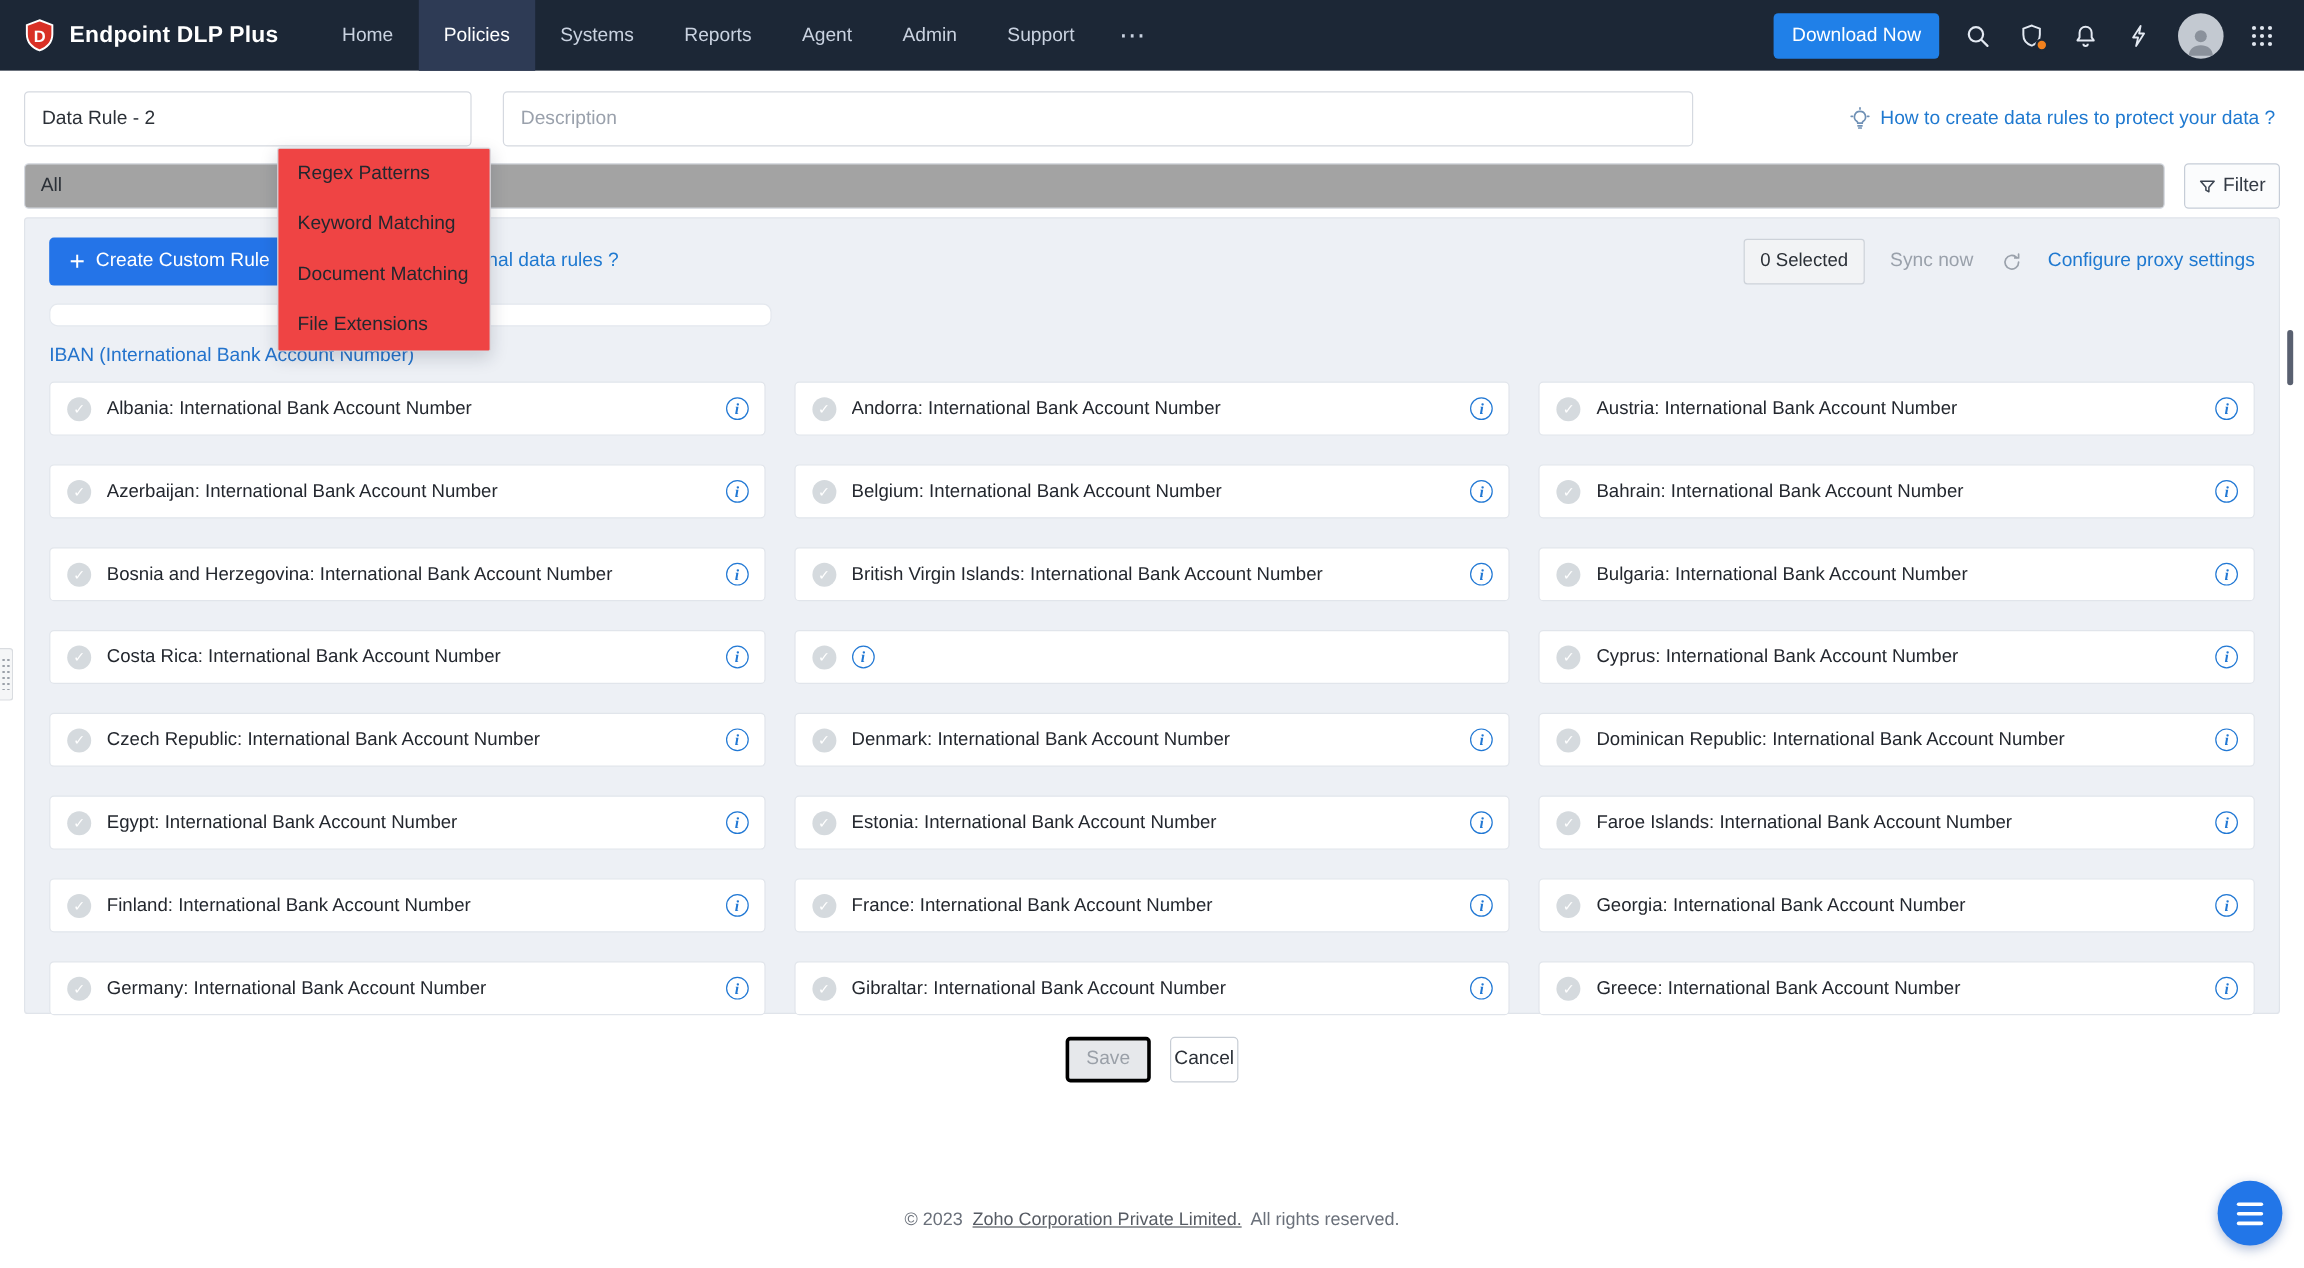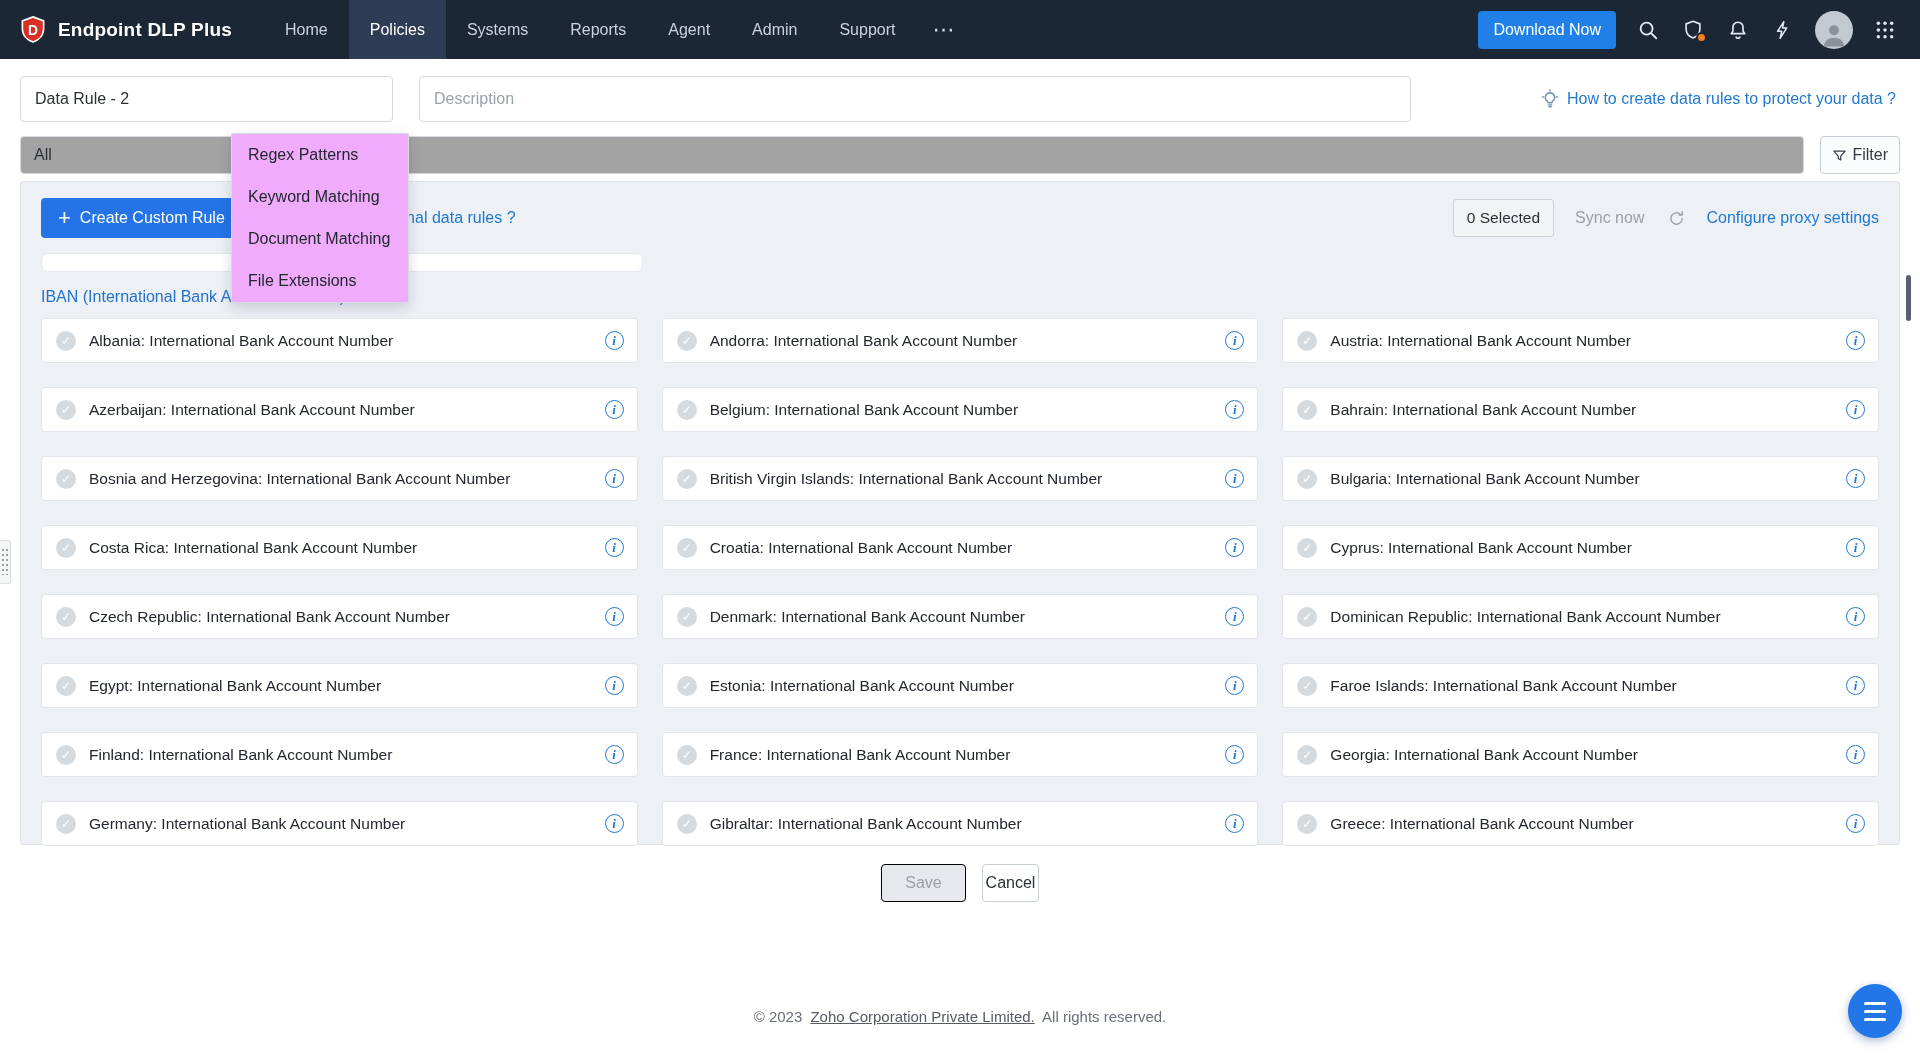--- a/index.html
+++ b/index.html
@@ -49,27 +49,27 @@
   .rules-grid { margin-top: 12px; display: grid; grid-template-columns: repeat(3, 1fr); column-gap: 10px; row-gap: 22px; gap: 24px; }
   .card { background: #fff; border: 1px solid #e1e5eb; border-radius: 4px; height: 45px; display: flex; align-items: center; padding: 0 13px 0 14px; gap: 13px; cursor: pointer; }
   .check { width: 20px; height: 20px; border-radius: 50%; background: #d5dade; color: #fff; display: flex; align-items: center; justify-content: center; font-size: 12px; flex: none; cursor: pointer; }
   .check::before { content: "✓"; }
   .card-label { flex: 1; font-size: 15.5px; color: #23272e; white-space: nowrap; overflow: hidden; }
   .info-icon { width: 19px; height: 19px; border: 1.5px solid #2178d4; border-radius: 50%; color: #2178d4; display: flex; align-items: center; justify-content: center; font-family: "Liberation Serif", serif; font-style: italic; font-weight: bold; font-size: 13px; flex: none; cursor: pointer; }
   .info-icon::before { content: "i"; }
 
   
   .actions-row { margin-top: 19px; display: flex; justify-content: center; gap: 16px; }
-  .save-btn { width: 85px; height: 38px; background: #e6e8eb; color: #9aa0a8; border: 1px solid #000000; border-radius: 4px; font-size: 16px; font-family: inherit; }
+  .save-btn { width: 71px; height: 38px; background: #e6e8eb; color: #9aa0a8; border: 3px solid #000000; border-radius: 4px; font-size: 16px; font-family: inherit; }
   .cancel-btn { width: 57px; height: 38px; background: #fff; color: #2b3037; border: 1px solid #c7cdd5; border-radius: 4px; font-size: 16px; font-family: inherit; cursor: pointer; }
   .copyright { margin-top: 106px; text-align: center; font-size: 15px; color: #6a707a; }
   .copyright .co-link { color: #565b63; text-decoration: underline; cursor: pointer; margin: 0 4px; }
 
   
-  .type-menu { position: absolute; left: 231px; top: 133px; width: 178px; background: #f0abfc; border: 1px solid #d7dbe1; border-radius: 2px; box-shadow: 0 5px 14px rgba(30,40,60,.18); z-index: 50; }
+  .type-menu { position: absolute; left: 231px; top: 123px; width: 178px; background: #ef4444; border: 1px solid #d7dbe1; border-radius: 2px; box-shadow: 0 5px 14px rgba(30,40,60,.18); z-index: 50; }
   .menu-item { padding: 12px 16px; font-size: 16px; color: #23272e; cursor: pointer; white-space: nowrap; }
 
   .left-grip { position: absolute; left: 0; top: 540px; width: 11px; height: 44px; background: #f5f6f7; border: 1px solid #d9dce0; border-left: none; border-radius: 0 3px 3px 0; display: flex; align-items: center; justify-content: center; gap: 2px; z-index: 40; cursor: pointer; }
   .grip-dots { width: 2px; height: 26px; background-image: repeating-linear-gradient(to bottom, #9aa0a8 0 2px, transparent 2px 5px); }
 
   .page-scroll-thumb { position: absolute; top: 275px; right: 9px; width: 5px; height: 46px; background: #596070; border-radius: 3px; z-index: 60; cursor: pointer; }
 
   .fab { position: absolute; right: 18px; bottom: 19px; width: 54px; height: 54px; border-radius: 50%; background: #2276e8; border: none; box-shadow: 0 3px 10px rgba(20,60,140,.35); display: flex; flex-direction: column; align-items: center; justify-content: center; gap: 5px; cursor: pointer; z-index: 60; }
   .fab-line { width: 22px; height: 3px; background: #fff; border-radius: 2px; }
 </style>
@@ -257,21 +257,20 @@
     <span class="card-label">Bulgaria: International Bank Account Number</span>
     <span class="info-icon"></span>
   </div>
       <div class="card">
     <span class="check"></span>
     <span class="card-label">Costa Rica: International Bank Account Number</span>
     <span class="info-icon"></span>
   </div>
       <div class="card">
     <span class="check"></span>
-    <span class="card-label">Croatia: International Bank Account Number</span>
     <span class="info-icon"></span>
   </div>
       <div class="card">
     <span class="check"></span>
     <span class="card-label">Cyprus: International Bank Account Number</span>
     <span class="info-icon"></span>
   </div>
       <div class="card">
     <span class="check"></span>
     <span class="card-label">Czech Republic: International Bank Account Number</span>

